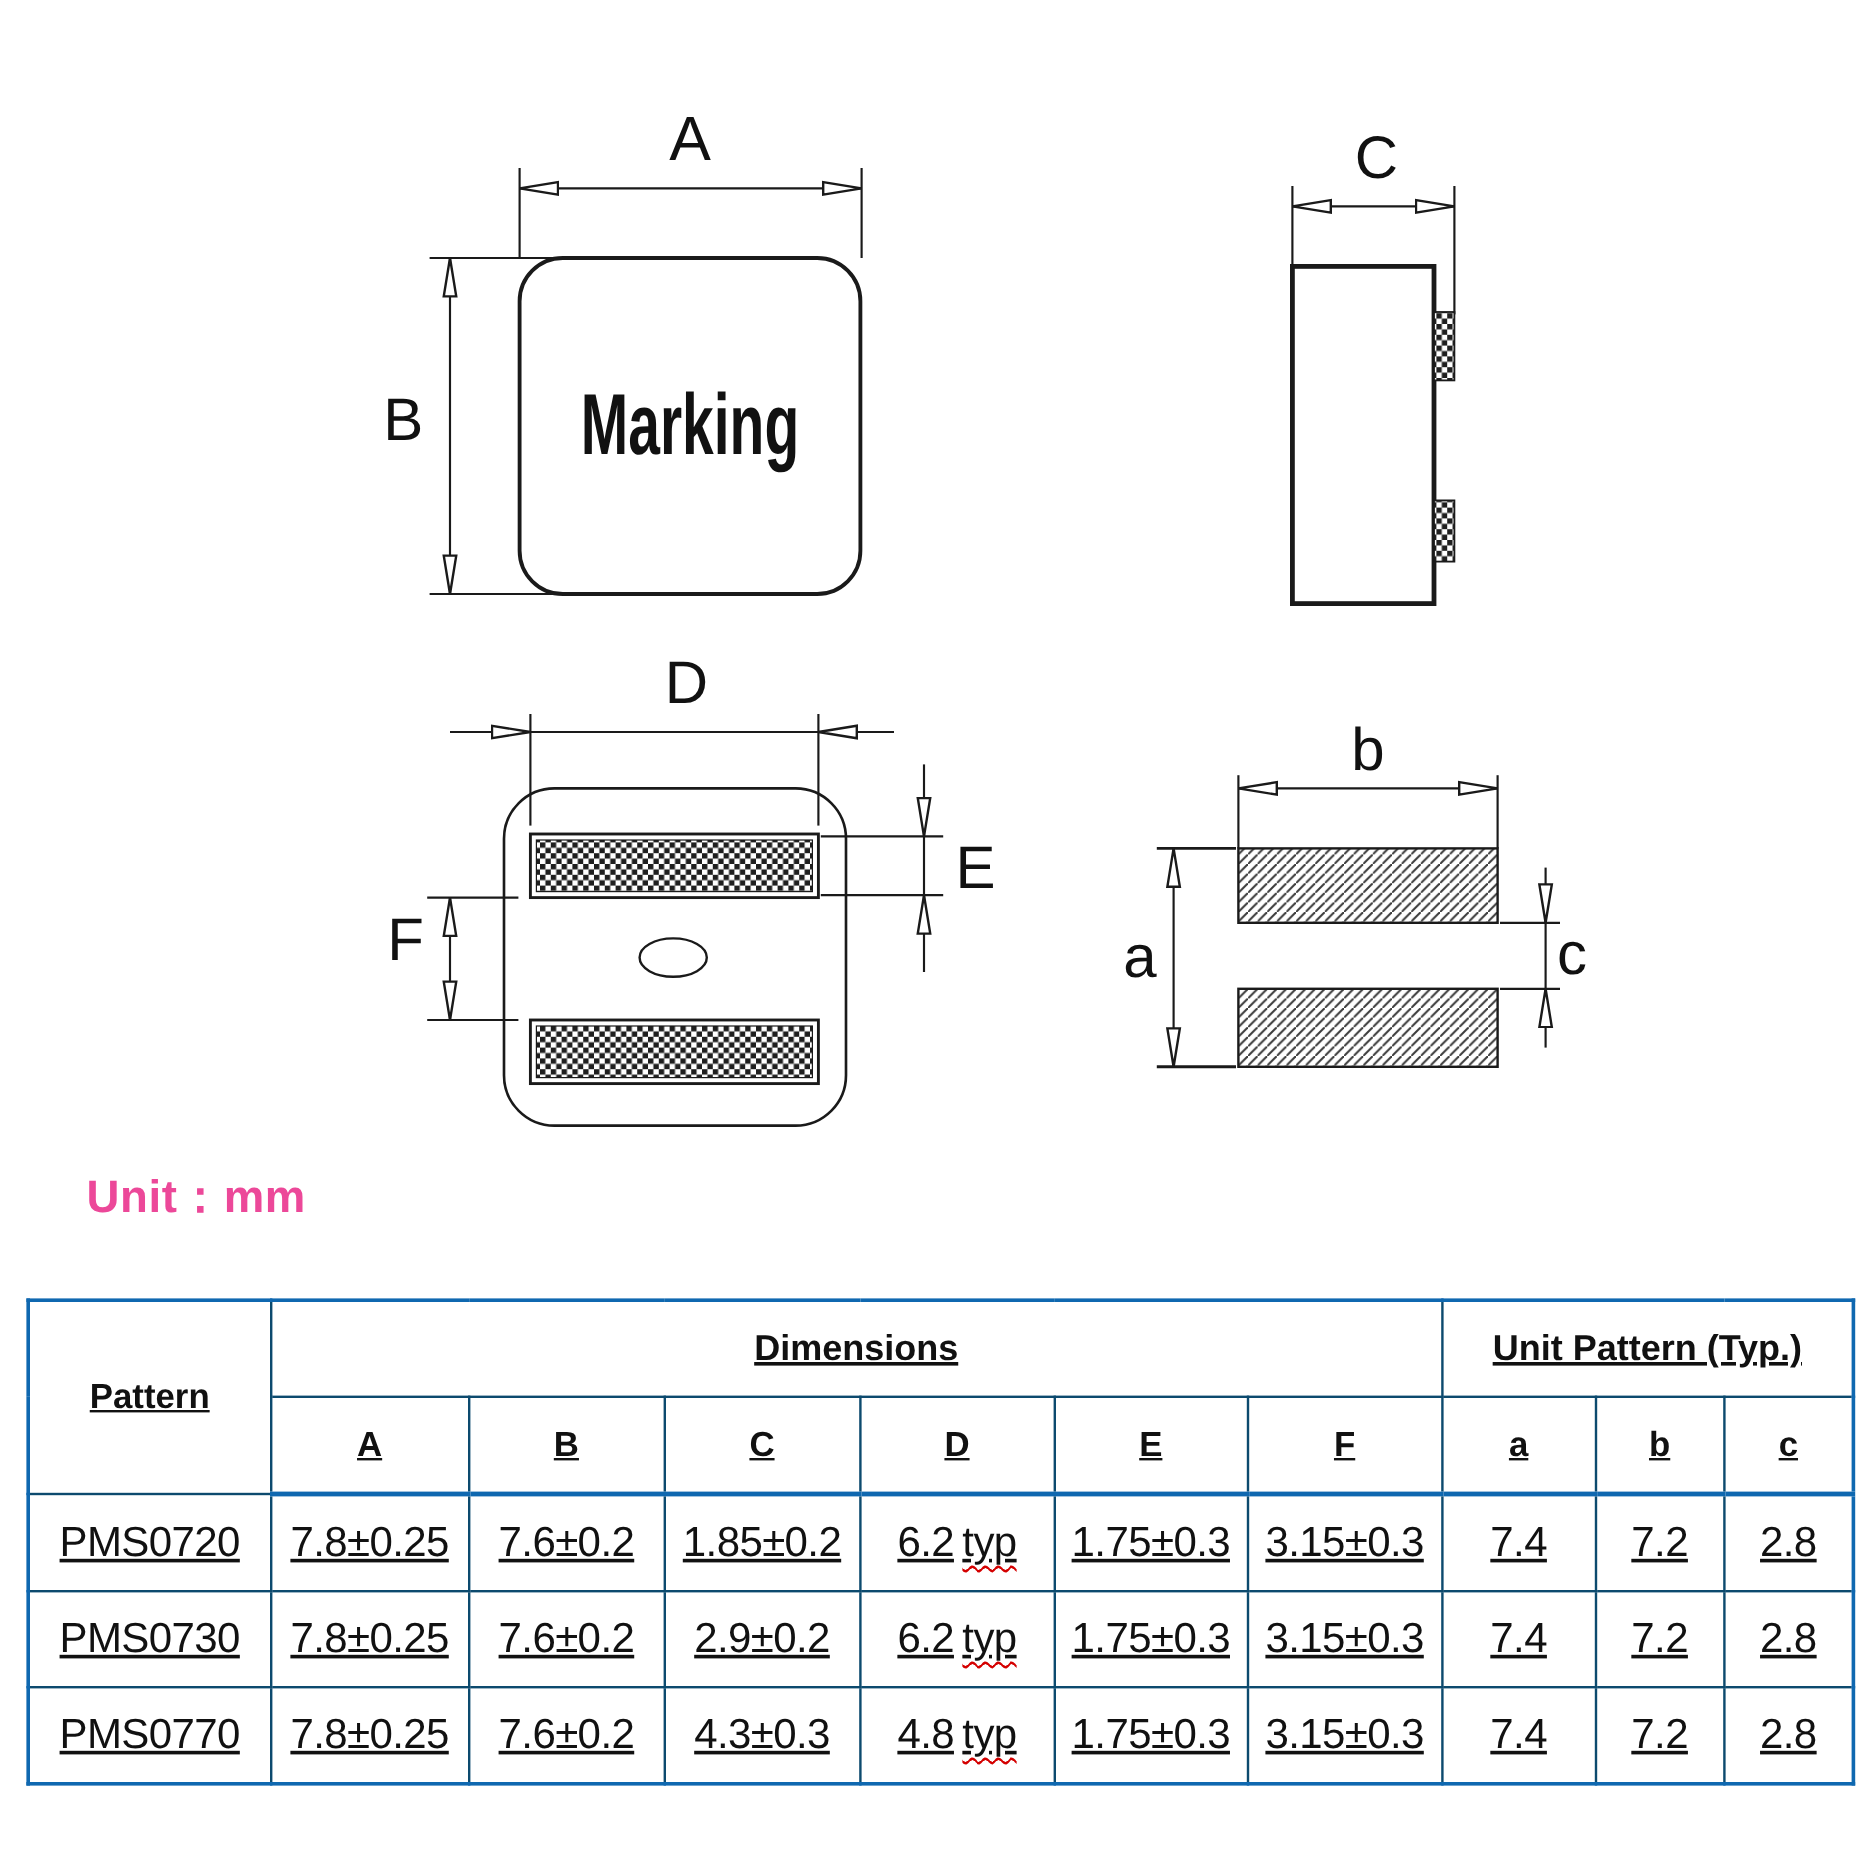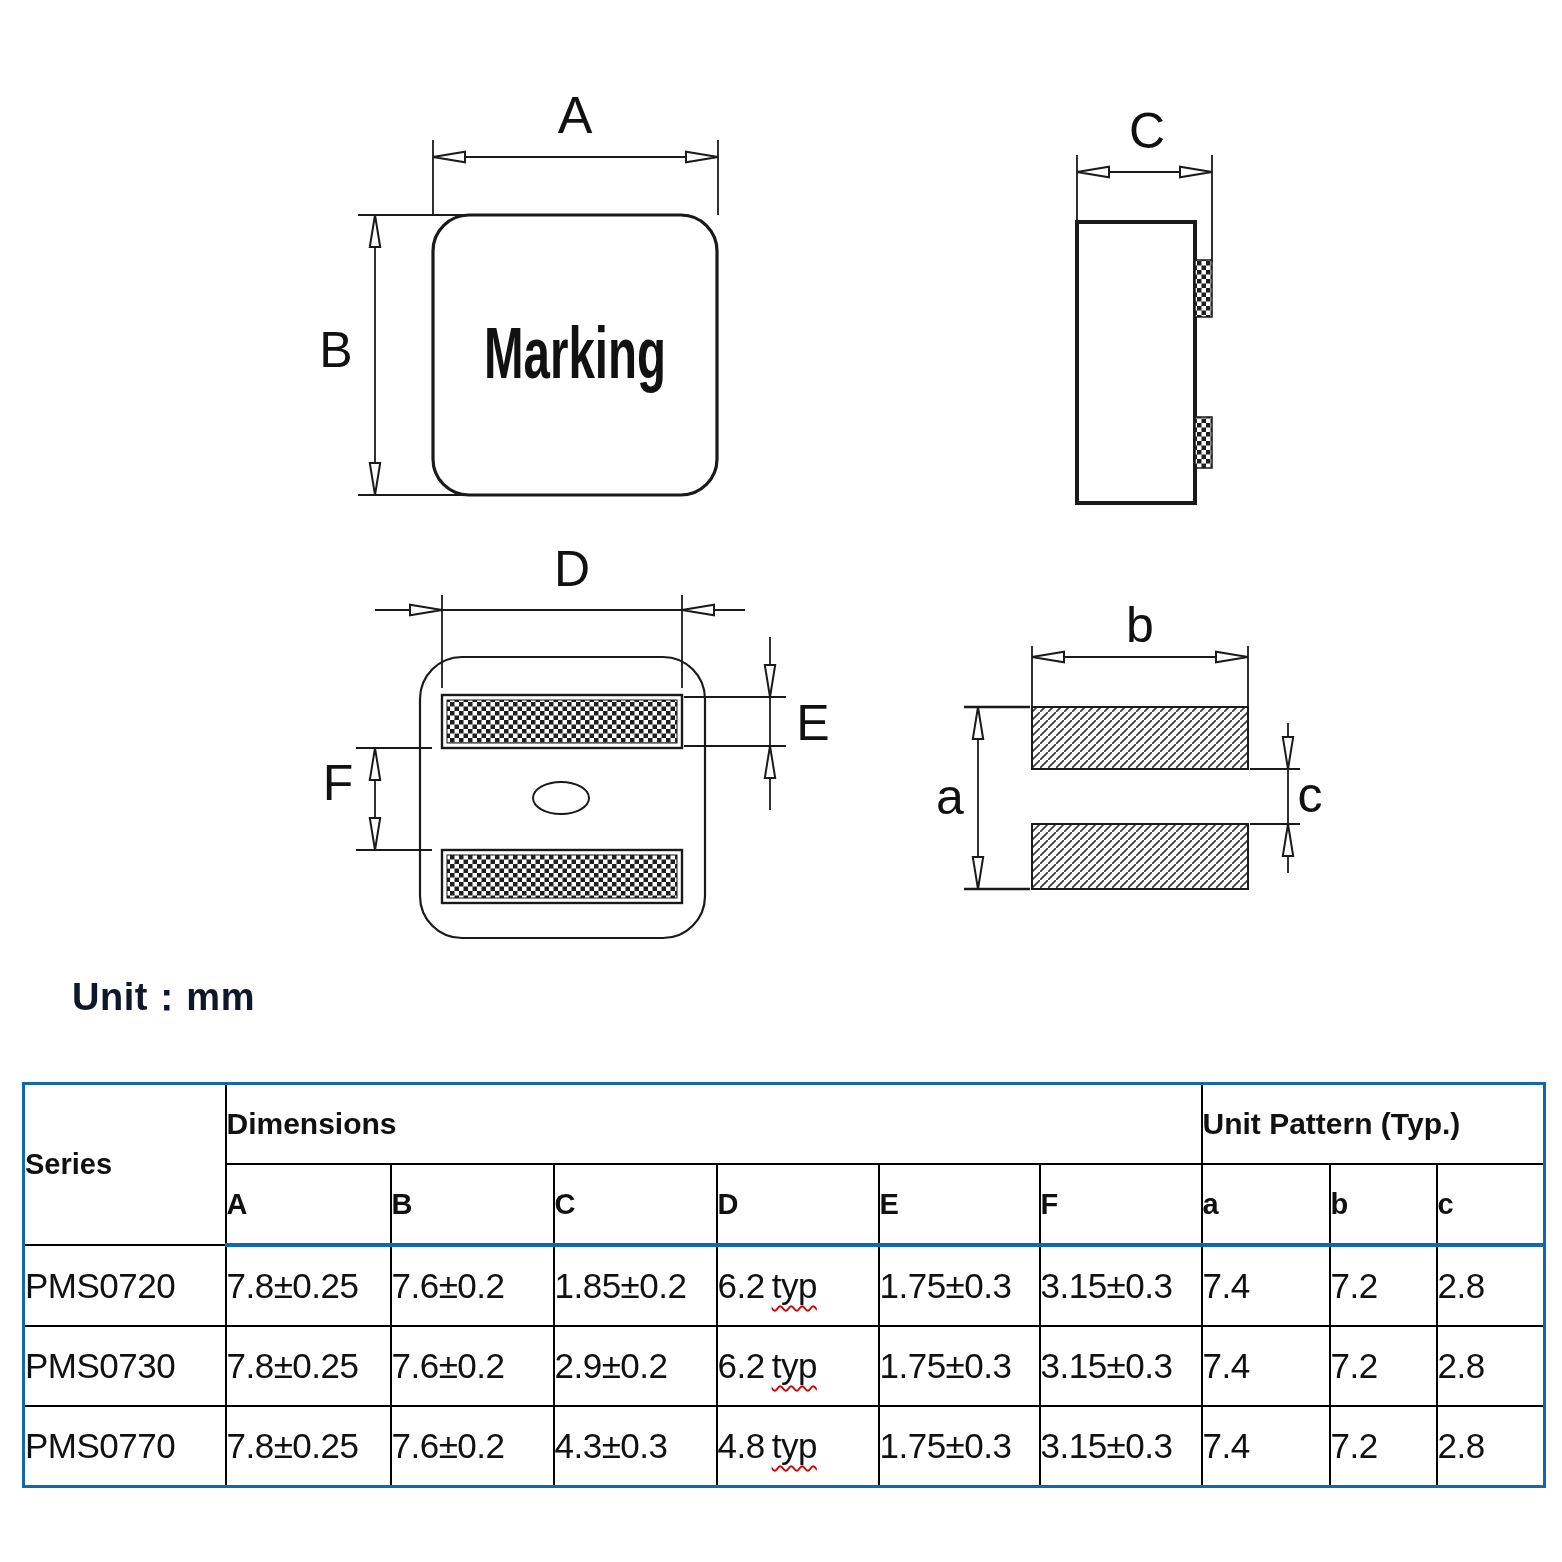--- a/index.html
+++ b/index.html
@@ -5,30 +5,30 @@
   html,body{margin:0;padding:0;}
   body{
     width:1562px;height:1562px;position:relative;background:#ffffff;
     font-family:"Liberation Sans", sans-serif;color:#111;
     overflow:hidden;
   }
   #drawing{position:absolute;left:0;top:0;}
   .svg-label{font-family:"Liberation Sans", sans-serif;fill:#111;}
   #unit-note{
     position:absolute;left:72px;top:972px;
-    font-size:38px;font-weight:bold;color:#0f172a;letter-spacing:0.5px;
+    font-size:38px;font-weight:bold;color:#ec4899;letter-spacing:0.5px;
   }
   #spec-table{
     position:absolute;left:22px;top:1082px;width:1521px;
     border-collapse:collapse;table-layout:fixed;
     border:3px solid #0f68b0;
   }
   #spec-table td,#spec-table th{
-    border:2px solid #000000;text-align:left;vertical-align:middle;
-    color:#111;padding:0;overflow:hidden;
+    border:2px solid #0c4a6e;text-align:center;vertical-align:middle;
+    color:#111;padding:0;overflow:hidden;text-decoration:underline;
   }
   #spec-table .h-top{height:78px;font-size:30px;font-weight:bold;}
   #spec-table .h-sub{height:78px;font-size:29px;font-weight:bold;border-bottom:4px solid #0f68b0;}
   #spec-table .series-cell{font-size:29px;font-weight:bold;}
   #spec-table .data-row td{height:78px;font-size:35px;font-weight:normal;letter-spacing:-0.5px;}
   .typ{
     margin-left:7px;
     text-decoration:underline;
     text-decoration-style:wavy;
     text-decoration-color:#d40000;
@@ -140,21 +140,21 @@
       <col style="width:163px">
     <col style="width:162px">
       <col style="width:161px">
       <col style="width:162px">
     <col style="width:128px">
       <col style="width:107px">
       <col style="width:108px">
   </colgroup>
   <tbody>
       <tr>
-    <th class="h-top series-cell" rowspan="2">Series</th>
+    <th class="h-top series-cell" rowspan="2">Pattern</th>
     <th class="h-top" colspan="6">Dimensions</th>
     <th class="h-top" colspan="3">Unit Pattern (Typ.)</th>
   </tr>
   <tr>
     <th class="h-sub">A</th>
     <th class="h-sub">B</th>
     <th class="h-sub">C</th>
     <th class="h-sub">D</th>
     <th class="h-sub">E</th>
     <th class="h-sub">F</th>

